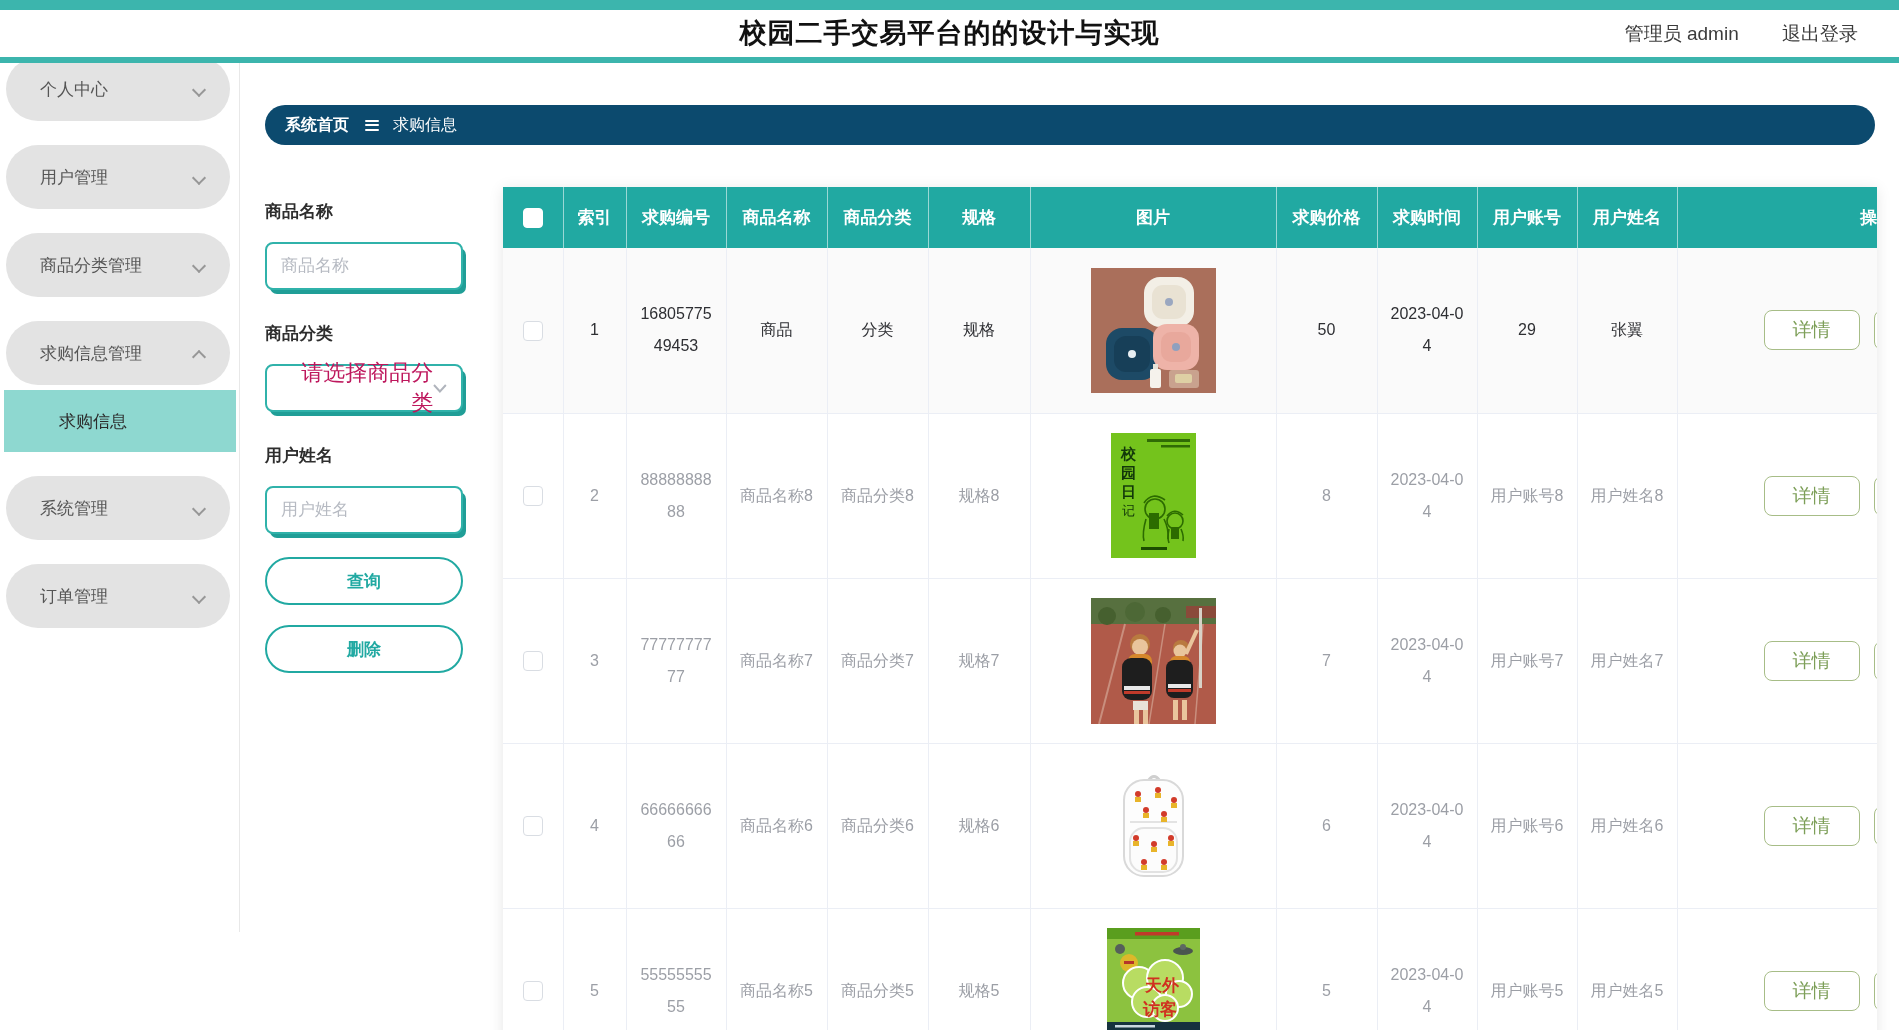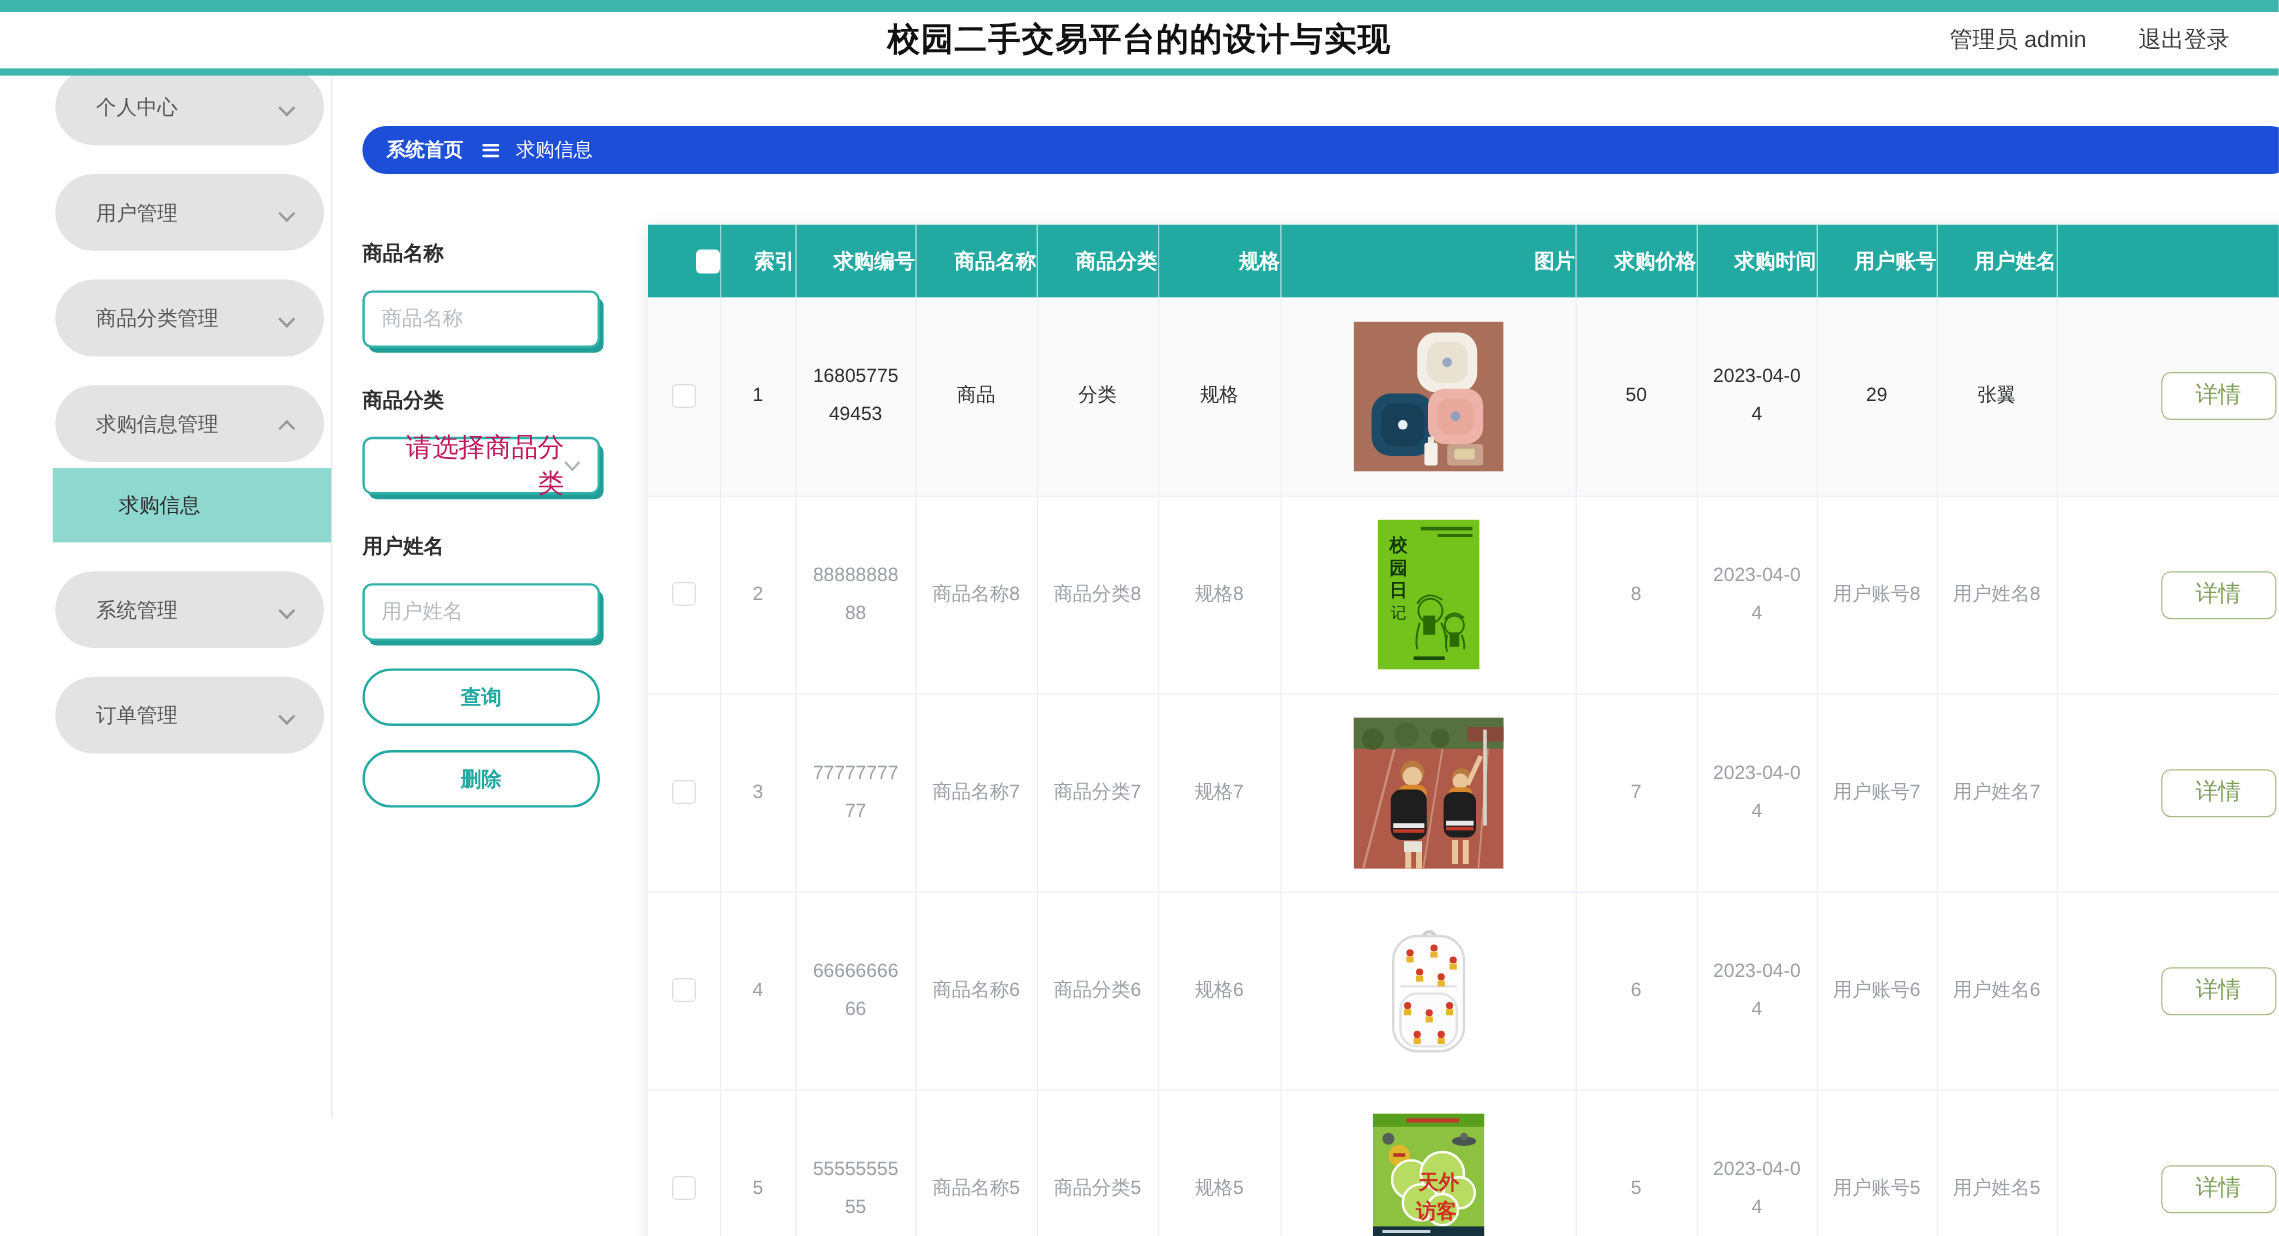--- a/index.html
+++ b/index.html
@@ -6,35 +6,35 @@
   html,body { width:1899px; height:1030px; overflow:hidden; background:#fff;
     font-family:"Liberation Sans","DejaVu Sans",sans-serif; }
   .topbar { height:10px; background:#3cb5ad; }
   header { position:relative; height:47px; background:#fff; z-index:3; }
   .hborder { height:6px; background:#3cb5ad; position:relative; z-index:4; }
   .title { position:absolute; left:0; right:0; top:0; line-height:47px; text-align:center;
     font-size:27px; font-weight:bold; color:#111; letter-spacing:1px; }
   .hright { position:absolute; right:41px; top:0; line-height:47px; font-size:19px; color:#3b3b3b; }
   .hright .logout { margin-left:38px; cursor:pointer; color:#3b3b3b; text-decoration:none; }
 
-  .layout { display:flex; height:869px;margin-left:40px; }
+  .layout { display:flex; height:869px; }
   aside { width:240px; background:#fff; border-right:1px solid #e8e8e8; position:relative; z-index:1; padding-top:0; }
   .pill { width:224px; height:64px; margin:0 0 24px 6px; background:#e3e3e3; border-radius:32px;
     display:flex; align-items:center; padding:0 25px 0 34px; cursor:pointer; }
   .pill:first-child { margin-top:-6px; }
   .pill .lbl { font-size:17px; color:#555; flex:1; }
   .chev { width:12px; height:12px; position:relative; }
   .chev::before { content:""; position:absolute; left:1px; top:2px; width:8px; height:8px;
     border-right:2px solid #979797; border-bottom:2px solid #979797; transform:rotate(45deg); }
   .chev.up::before { transform:rotate(-135deg); top:5px; }
   .submenu { width:232px; height:62px; margin:-19px 0 24px 4px; background:#8ed8d0;
     display:flex; align-items:center; padding-left:55px; font-size:17px; color:#2c2c2c; cursor:pointer; }
 
   main { flex:1; position:relative; }
-  .breadcrumb { margin:42px 0 0 25px; width:1610px; height:40px; background:#1d4ed8; border-radius:20px;
+  .breadcrumb { margin:42px 0 0 25px; width:1610px; height:40px; background:#0c4a6e; border-radius:20px;
     display:flex; align-items:center; padding-left:20px; color:#fff; font-size:16px; }
   .breadcrumb .home { font-weight:bold; }
   .bc-sep { display:inline-flex; flex-direction:column; justify-content:space-between;
     width:14px; height:11px; margin:0 14px 0 16px; }
   .bc-sep i { display:block; height:2px; background:#fff; border-radius:1px; }
 
   .content { display:flex; }
   .filters { width:198px; margin:55px 0 0 25px; flex:none; }
   .flabel { font-size:17px; font-weight:bold; color:#2e2e2e; margin-bottom:19px; }
   .fin { width:198px; height:48px; border:2px solid #30b2aa; border-radius:8px; background:#fff;
@@ -47,21 +47,21 @@
   .fsel span { font-size:22px; color:#be185d;text-align:right; }
   .fbtn { width:198px; height:48px; border:2px solid #21a9a2; border-radius:24px; background:#fff;
     color:#21a9a2; font-size:17px; font-weight:bold; cursor:pointer; display:block; }
   .fbtn.query { margin-top:-9px; }
   .fbtn.del { margin-top:20px; }
 
   .table-wrap { width:1374px; margin:42px 0 0 40px; overflow:hidden;
     box-shadow:0 2px 14px rgba(0,0,0,.10); background:#fff; flex:none; }
   table { width:1574px; border-collapse:collapse; table-layout:fixed; }
   th { height:61px; background:#21a9a2; color:#fff; font-size:17px; font-weight:bold;
-    text-align:right; border-right:1px solid rgba(255,255,255,.55); }
+    text-align:center; border-right:1px solid rgba(255,255,255,.55); }
   th:last-child { border-right:none; }
   td { height:165px; text-align:center; vertical-align:middle; font-size:16px; line-height:2;
     color:#9c9fa6; border-bottom:1px solid #ebeef5; border-right:1px solid #ebeef5;
     word-break:break-all; padding:0 12px; background:#fff; }
   tr.first td { background:#fafafa; color:#2e2f33; }
   .cb { display:inline-block; width:20px; height:20px; background:#fff; border:1px solid #d9dde3;
     border-radius:4px; vertical-align:middle; cursor:pointer; }
   .cb.hdr { border:1px solid #fff; background:#fff; }
   .imgcell svg { display:block; margin:0 auto; }
   .ops { display:flex; gap:14px; padding-left:74px; }

